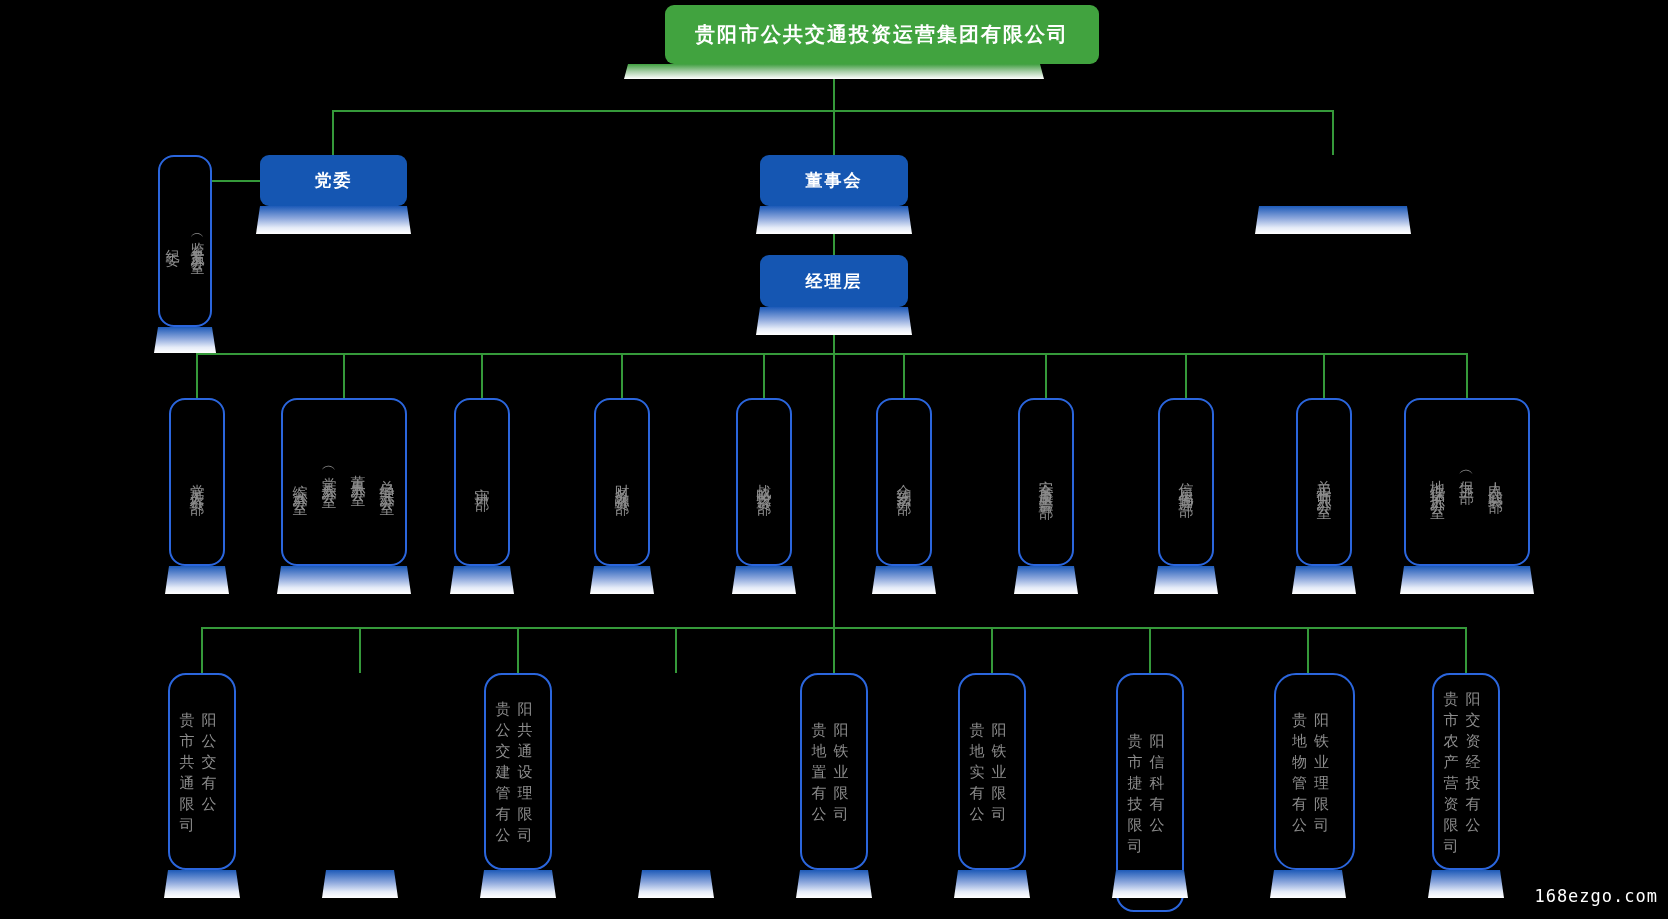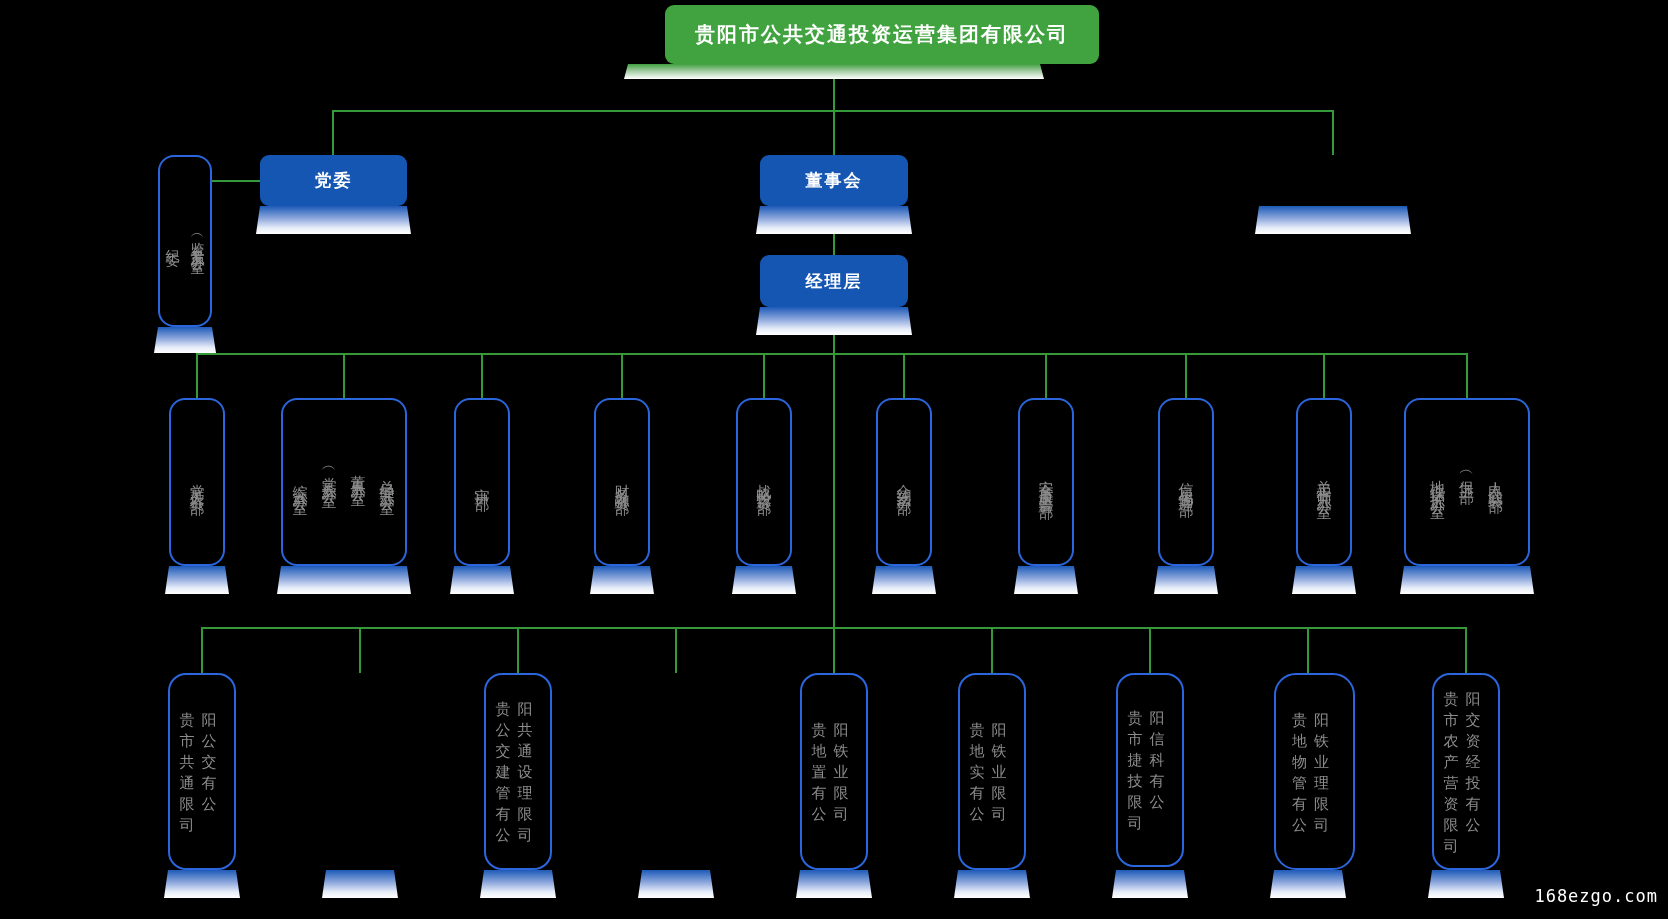--- a/index.html
+++ b/index.html
@@ -166,21 +166,21 @@
   <div class="vbox" style="left:800px;top:673px;width:68px;height:197px;border-radius:18px;">
     <div class="htext">贵阳地铁置业有限公司</div>
   </div>
   <div class="shadow shadow-blue" style="left:796px;top:870px;width:76px;height:28px;"></div>
 
   <div class="vbox" style="left:958px;top:673px;width:68px;height:197px;border-radius:18px;">
     <div class="htext">贵阳地铁实业有限公司</div>
   </div>
   <div class="shadow shadow-blue" style="left:954px;top:870px;width:76px;height:28px;"></div>
 
-  <div class="vbox" style="left:1116px;top:673px;width:68px;height:194px;border-radius:18px;">
+  <div class="vbox" style="left:1116px;top:673px;width:68px;height:239px;border-radius:18px;">
     <div class="htext">贵阳市信捷科技有限公司</div>
   </div>
   <div class="shadow shadow-blue" style="left:1112px;top:870px;width:76px;height:28px;"></div>
 
   <div class="vbox" style="left:1274px;top:673px;width:81px;height:197px;border-radius:22px;">
     <div class="htext">贵阳地铁物业管理有限公司</div>
   </div>
   <div class="shadow shadow-blue" style="left:1270px;top:870px;width:76px;height:28px;"></div>
 
   <div class="vbox" style="left:1432px;top:673px;width:68px;height:197px;border-radius:18px;">

